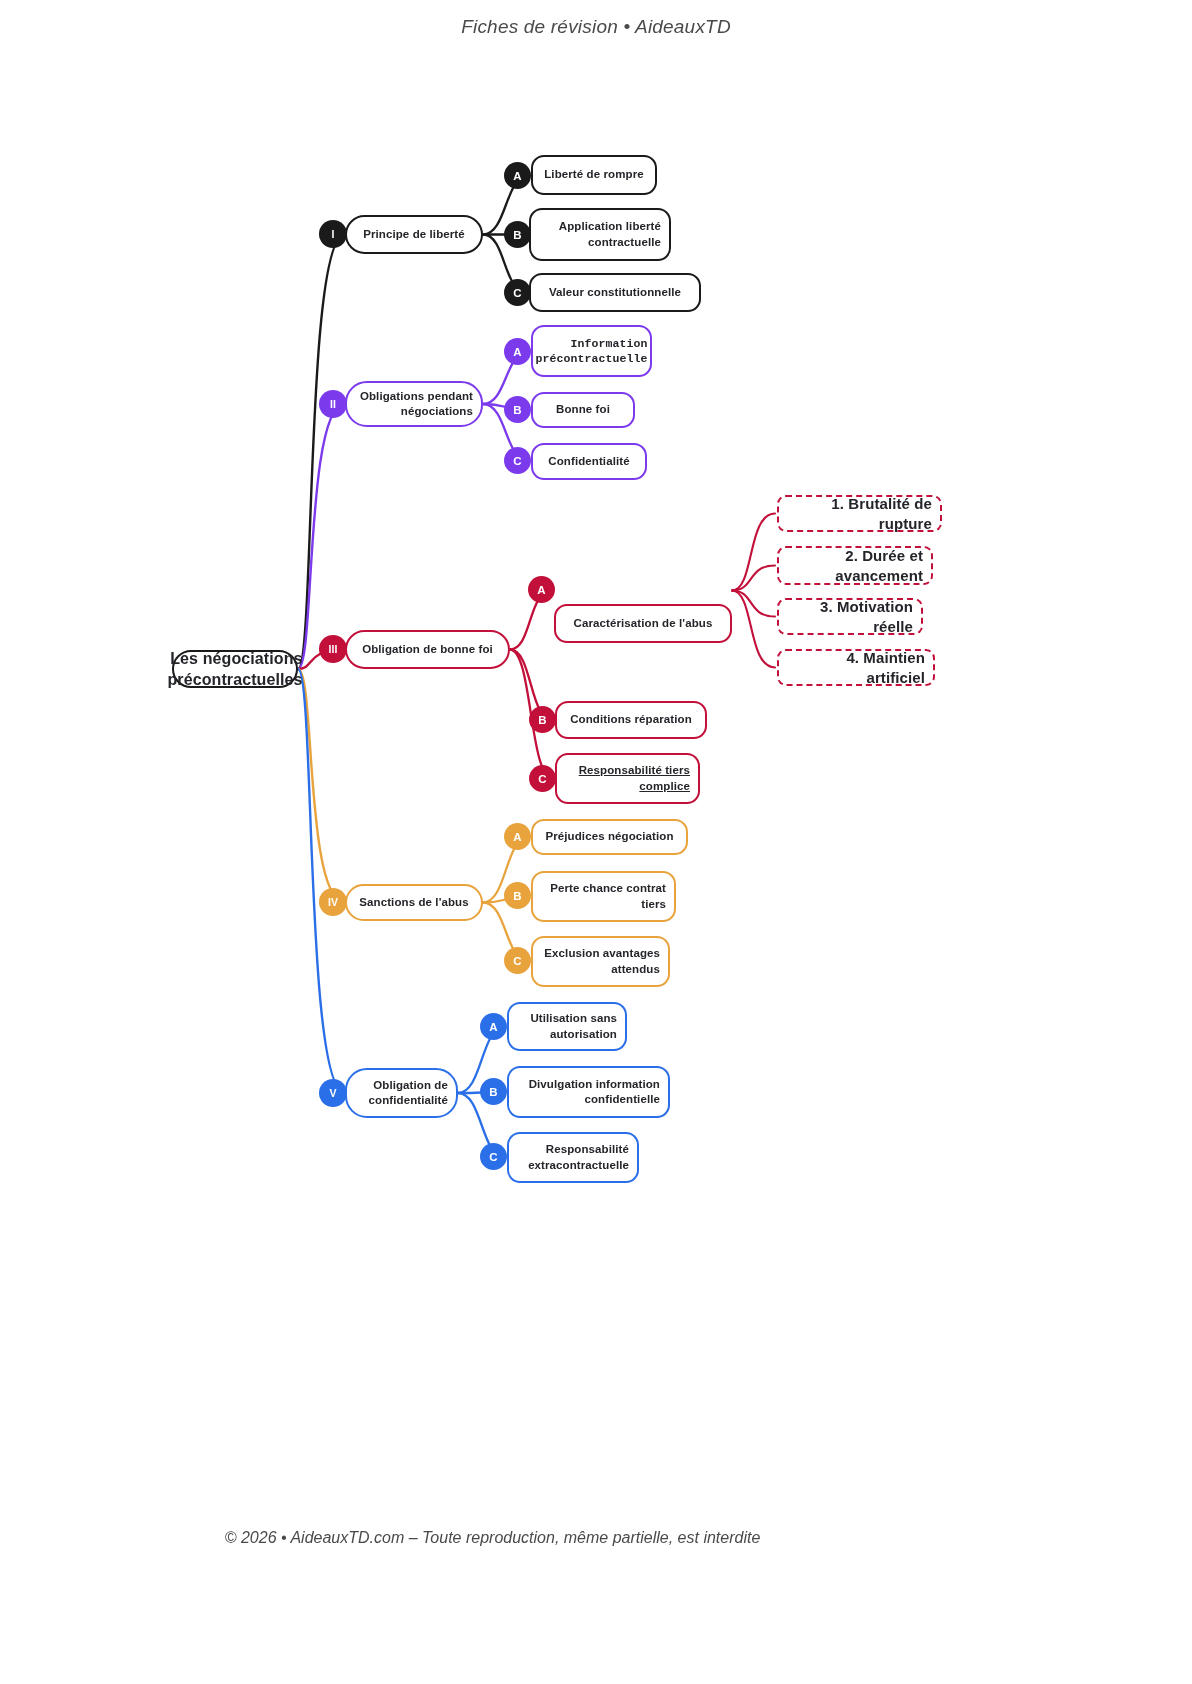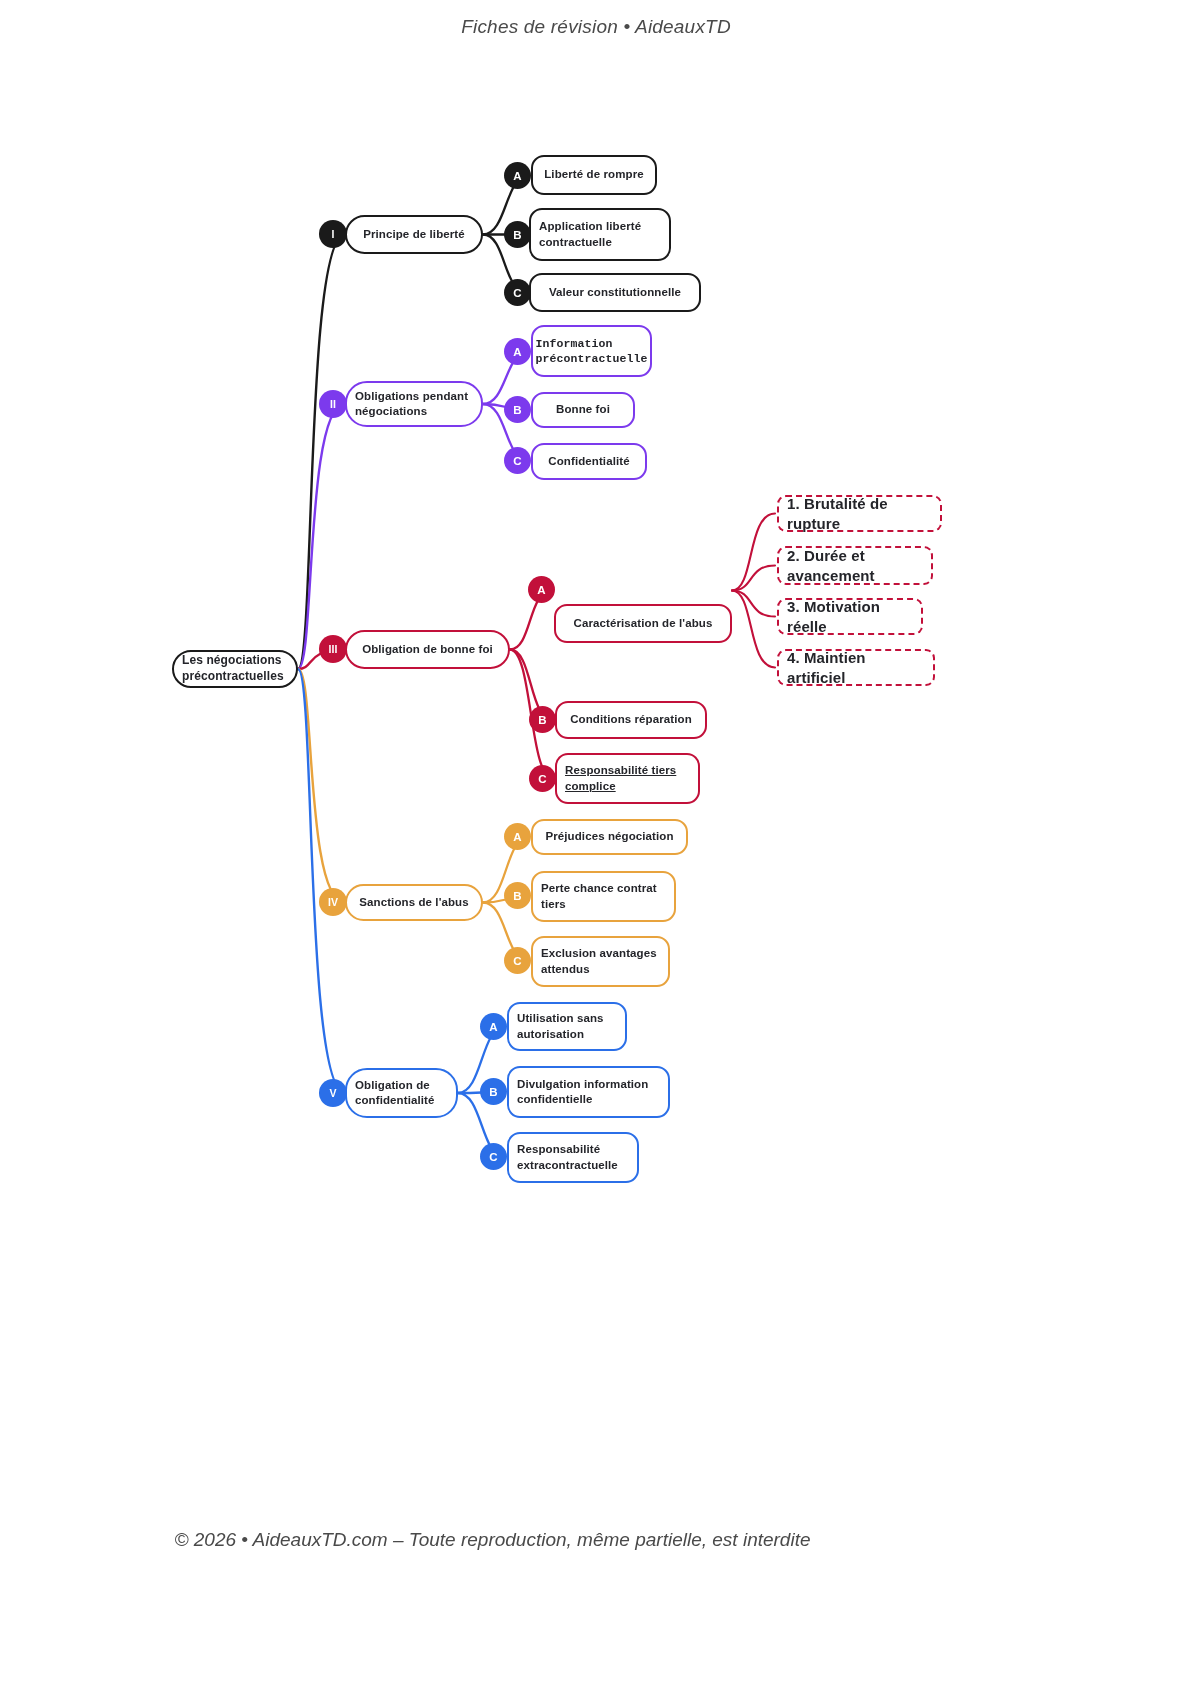--- a/index.html
+++ b/index.html
@@ -13,38 +13,38 @@
 
   .hdr {
     position: absolute; top: 16px; left: 0; width: 1192px;
     text-align: center;
     font-style: italic; font-size: 19px; color: #4a4a4a;
     letter-spacing: .2px;
   }
   .ftr {
     position: absolute; top: 1529px; left: 0; width: 985px;
     text-align: center;
-    font-style: italic; font-size: 19px; color: #4a4a4a;
+    font-style: italic; font-size: 16px; color: #4a4a4a;
   }
 
   svg.links { position: absolute; top: 0; left: 0; width: 1192px; height: 1684px; }
 
   .node {
     position: absolute;
     display: flex; align-items: center; justify-content: center;
-    text-align: left;
+    text-align: right;
     background: #ffffff;
     border: 2.2px solid #1a1a1a;
     border-radius: 13px;
     font-size: 11.5px; font-weight: 700; color: #24252a;
     line-height: 1.32;
     padding: 4px 8px;
     letter-spacing: .1px;
   }
-  .node.root { border-radius: 22px; border-width: 2.5px; font-size: 12px; }
+  .node.root { border-radius: 22px; border-width: 2.5px; font-size: 16px; }
   .node.main { border-radius: 22px; }
   .node.dashed { border-style: dashed; border-width: 2px; border-radius: 9px; font-size: 15px; }
 
   .badge {
     position: absolute;
     border-radius: 50%;
     display: flex; align-items: center; justify-content: center;
     color: #ffffff; font-weight: 700;
     z-index: 5;
   }

